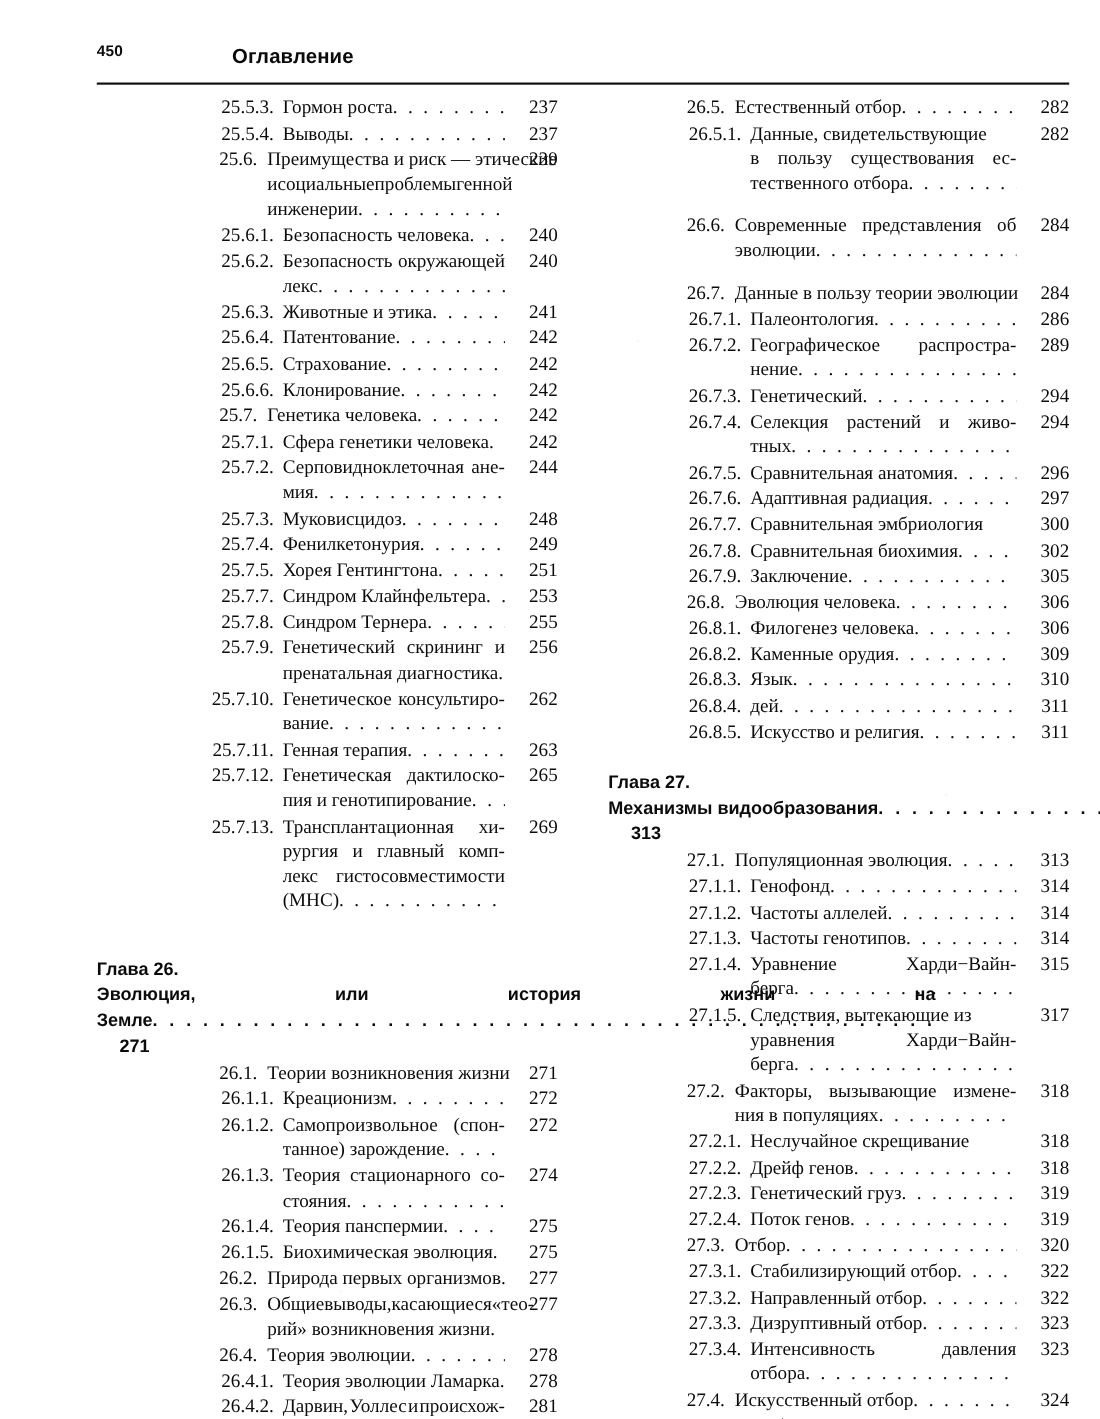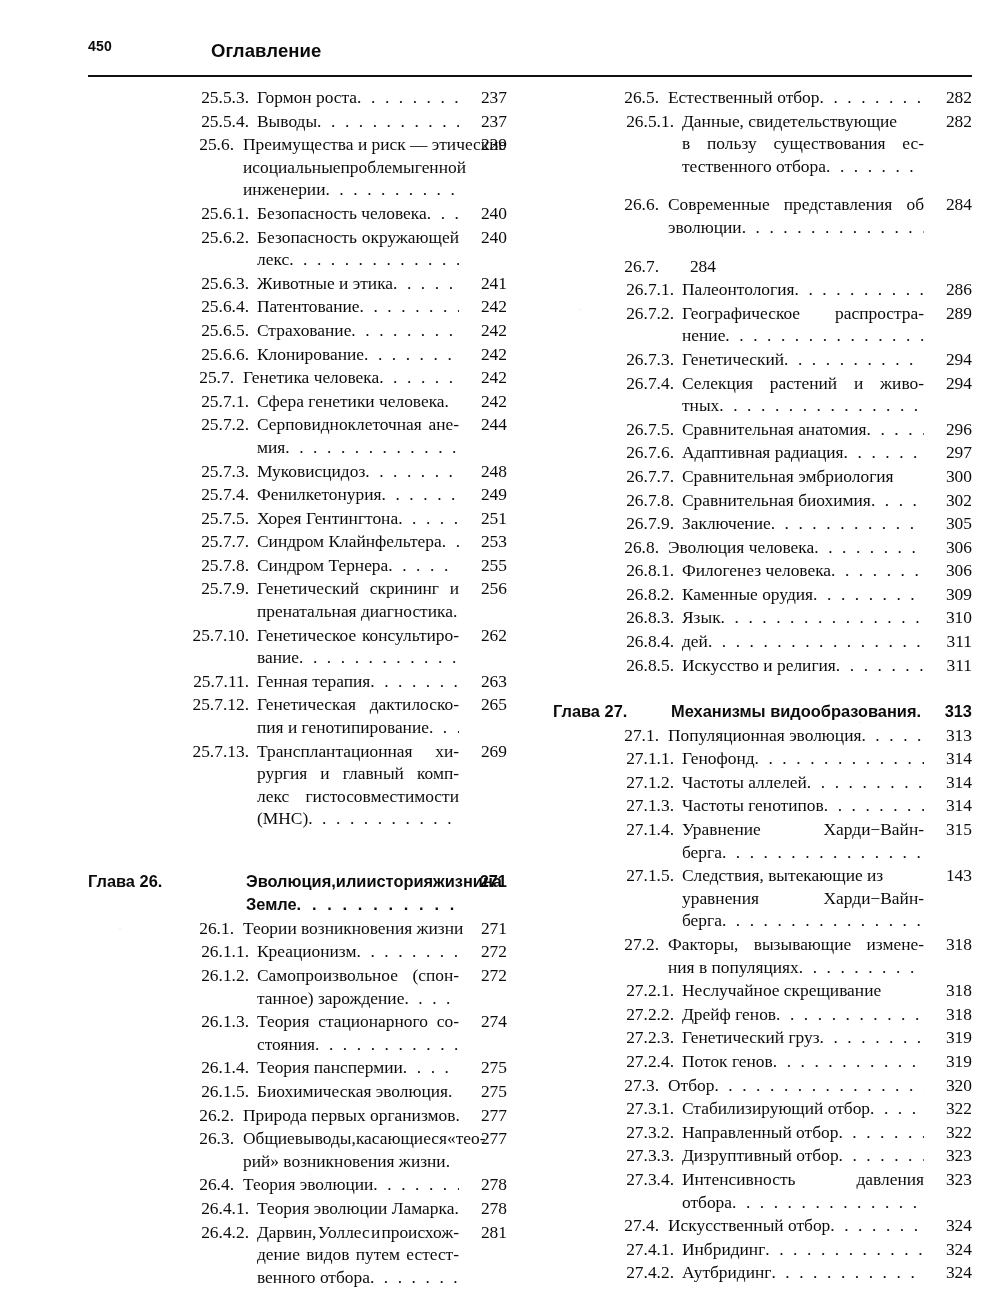--- a/index.html
+++ b/index.html
@@ -147,20 +147,21 @@
   .dotline .leader { flex: 1 1 auto; margin-left: 0; }
 
   
   .chapter {
     display: flex;
     align-items: flex-start;
     font-family: "Liberation Sans", "DejaVu Sans", sans-serif;
     font-weight: 700;
     font-size: 16.4px;
     line-height: 23.4px;
+    flex-direction: column;
   }
   .chapter .num {
     width: 146px;
     padding-right: 12px;
     text-align: left;
     white-space: nowrap;
   }
   .col-right .chapter .num { width: 106px; padding-right: 12px; }
   .chapter .page { width: 40px; }
   .chapter .leader { letter-spacing: 3.1px; }
@@ -684,20 +685,23 @@
             <span class="leader"></span>
           </span>
       </span>
       <span class="page">284</span>
     </div>
 
     <div class="gap-md"></div>
 
     <div class="entry lvl2">
       <span class="num">26.7.</span>
+      <span class="body-cell">
+        <span class="tline">Данные в пользу теории эволюции</span>
+      </span>
       <span class="page">284</span>
     </div>
 
     <div class="entry lvl3">
       <span class="num">26.7.1.</span>
       <span class="body-cell">
         <span class="tline dotline">
             <span>Палеонтология</span>
             <span class="leader"></span>
           </span>
@@ -944,21 +948,21 @@
         <span class="tline">Следствия, вытекающие из</span>
         <span class="tline just">
             <span>уравнения</span>
             <span>Харди−Вайн-</span>
           </span>
         <span class="tline dotline">
             <span>берга</span>
             <span class="leader"></span>
           </span>
       </span>
-      <span class="page">143</span>
+      <span class="page">317</span>
     </div>
 
     <div class="entry lvl2">
       <span class="num">27.2.</span>
       <span class="body-cell">
         <span class="tline just">
             <span>Факторы,</span>
             <span>вызывающие</span>
             <span>измене-</span>
           </span>

